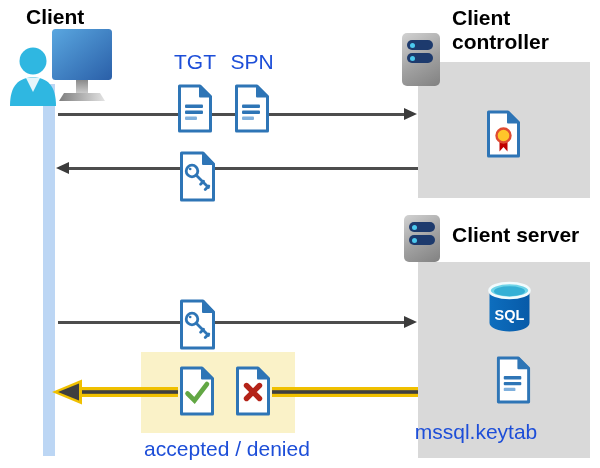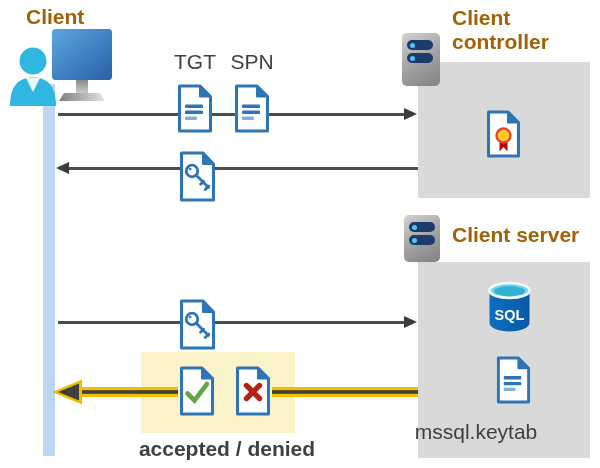--- a/index.html
+++ b/index.html
@@ -1,20 +1,20 @@
 <!DOCTYPE html>
 <html><head>
 <meta charset="utf-8">
 <style>
   html,body{margin:0;padding:0;background:#fff;}
   #canvas{position:relative;width:600px;height:468px;background:#ffffff;overflow:hidden;
           font-family:"Liberation Sans",sans-serif;color:#1c1c1c;}
   .abs{position:absolute;}
-  .heading{font-weight:bold;font-size:21px;color:#a16207;line-height:24px;}
-  .caption{font-size:21px;color:#404040;}
+  .heading{font-weight:bold;font-size:21px;color:#000000;line-height:24px;}
+  .caption{font-size:21px;color:#1d4ed8;}
   .center{text-align:center;}
   
   .graybox{background:#d9d9d9;}
   
   #timeline{left:43px;top:84px;width:12px;height:372px;background:#bcd6f4;}
   
   .hline{height:2.5px;background:#4d4d4d;}
   .ah-right{width:0;height:0;border-top:6.5px solid transparent;border-bottom:6.5px solid transparent;
             border-left:13px solid #3b3b3b;}
   .ah-left{width:0;height:0;border-top:6.5px solid transparent;border-bottom:6.5px solid transparent;
@@ -136,21 +136,21 @@
     <path d="M4.5 2 H25 L35.5 12.5 V48 H4.5 Z" fill="#fff" stroke="#2e75b6" stroke-width="3" stroke-linejoin="round"></path>
     <path d="M25 2 V12.5 H35.5 Z" fill="#2e75b6" stroke="#2e75b6" stroke-width="2" stroke-linejoin="round"></path>
     <path d="M10.5 27.5 L17.5 34.5 L30 18" fill="none" stroke="#62a744" stroke-width="4.6" stroke-linecap="round"></path>
   </svg>
   <svg class="abs" style="left:233px;top:366px;" width="40" height="50" viewBox="0 0 40 50">
     <path d="M4.5 2 H25 L35.5 12.5 V48 H4.5 Z" fill="#fff" stroke="#2e75b6" stroke-width="3" stroke-linejoin="round"></path>
     <path d="M25 2 V12.5 H35.5 Z" fill="#2e75b6" stroke="#2e75b6" stroke-width="2" stroke-linejoin="round"></path>
     <path d="M13.5 19.5 L26.5 32.5 M26.5 19.5 L13.5 32.5" fill="none" stroke="#b42318" stroke-width="5.4" stroke-linecap="round"></path>
   </svg>
 
-  <div class="abs caption center" style="left:132px;top:437px;width:190px;font-weight:bold;">accepted / denied</div>
+  <div class="abs caption center" style="left:132px;top:437px;width:190px;">accepted / denied</div>
 
   <svg class="abs" style="left:484px;top:110px;" width="39" height="48" viewBox="0 0 39 48">
     <path d="M4.5 2 H24 L34.5 12.5 V46 H4.5 Z" fill="#fff" stroke="#2e75b6" stroke-width="3" stroke-linejoin="round"></path>
     <path d="M24 2 V12.5 H34.5 Z" fill="#2e75b6" stroke="#2e75b6" stroke-width="2" stroke-linejoin="round"></path>
     <path d="M15.5 28 V41.5 L19.5 37 L23.5 41.5 V28 Z" fill="#c00000"></path>
     <circle cx="19.5" cy="25.5" r="7" fill="#ffc62a" stroke="#df4b32" stroke-width="2.4"></circle>
   </svg>
 
   <svg class="abs" style="left:487px;top:281px;" width="45" height="52" viewBox="0 0 45 52">
     <defs>

